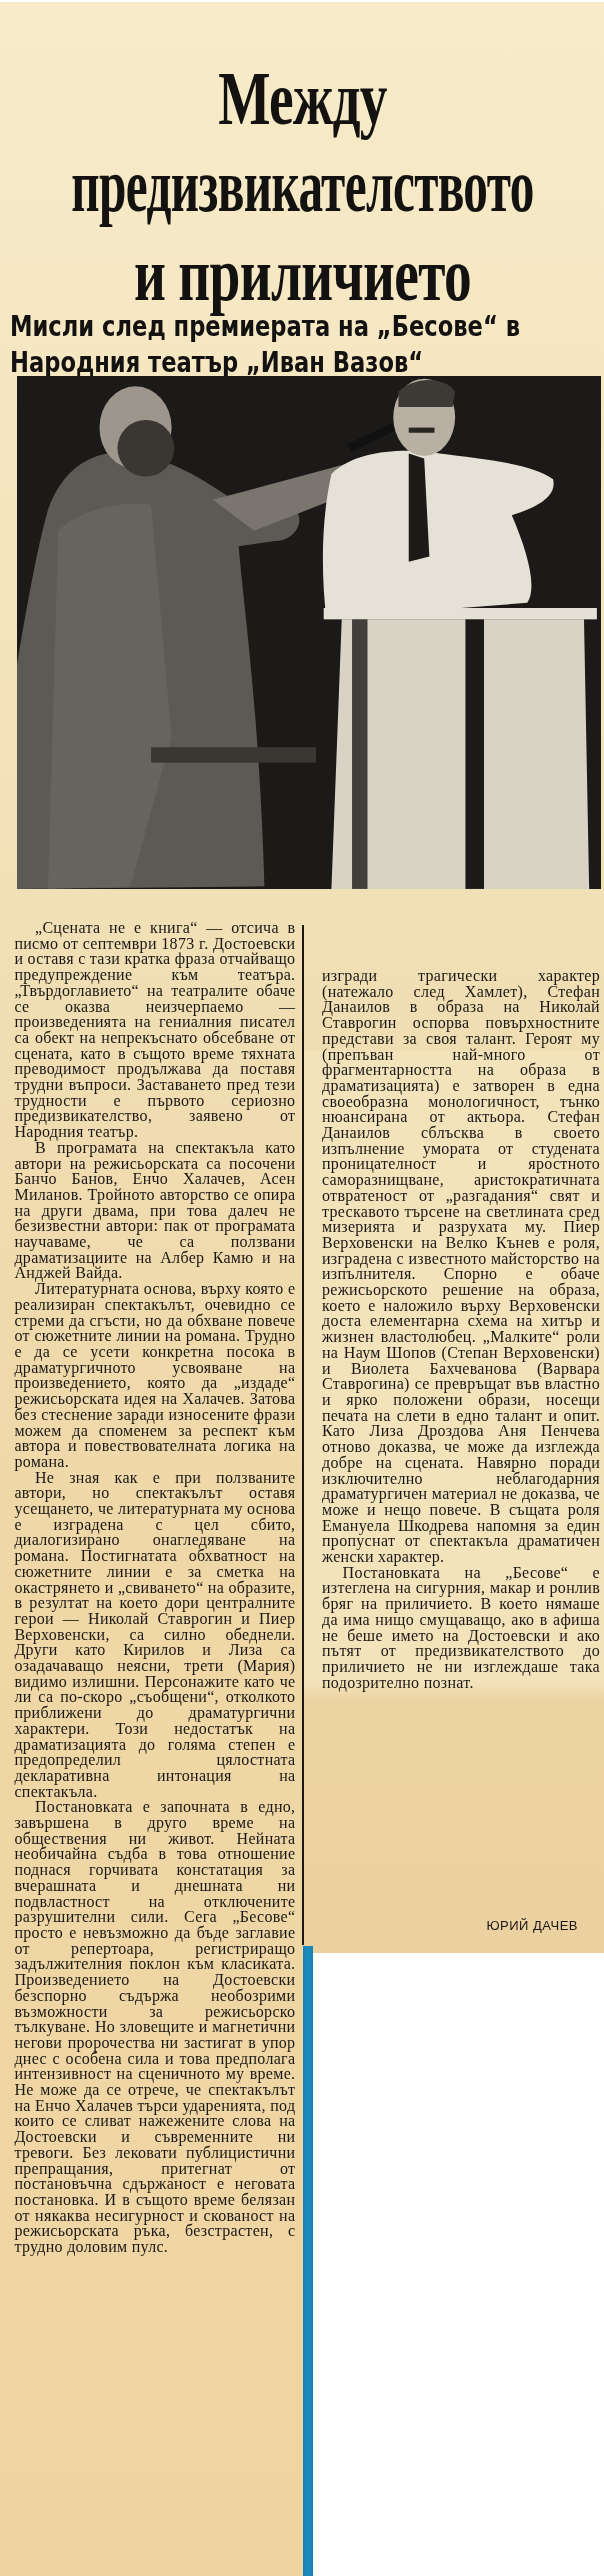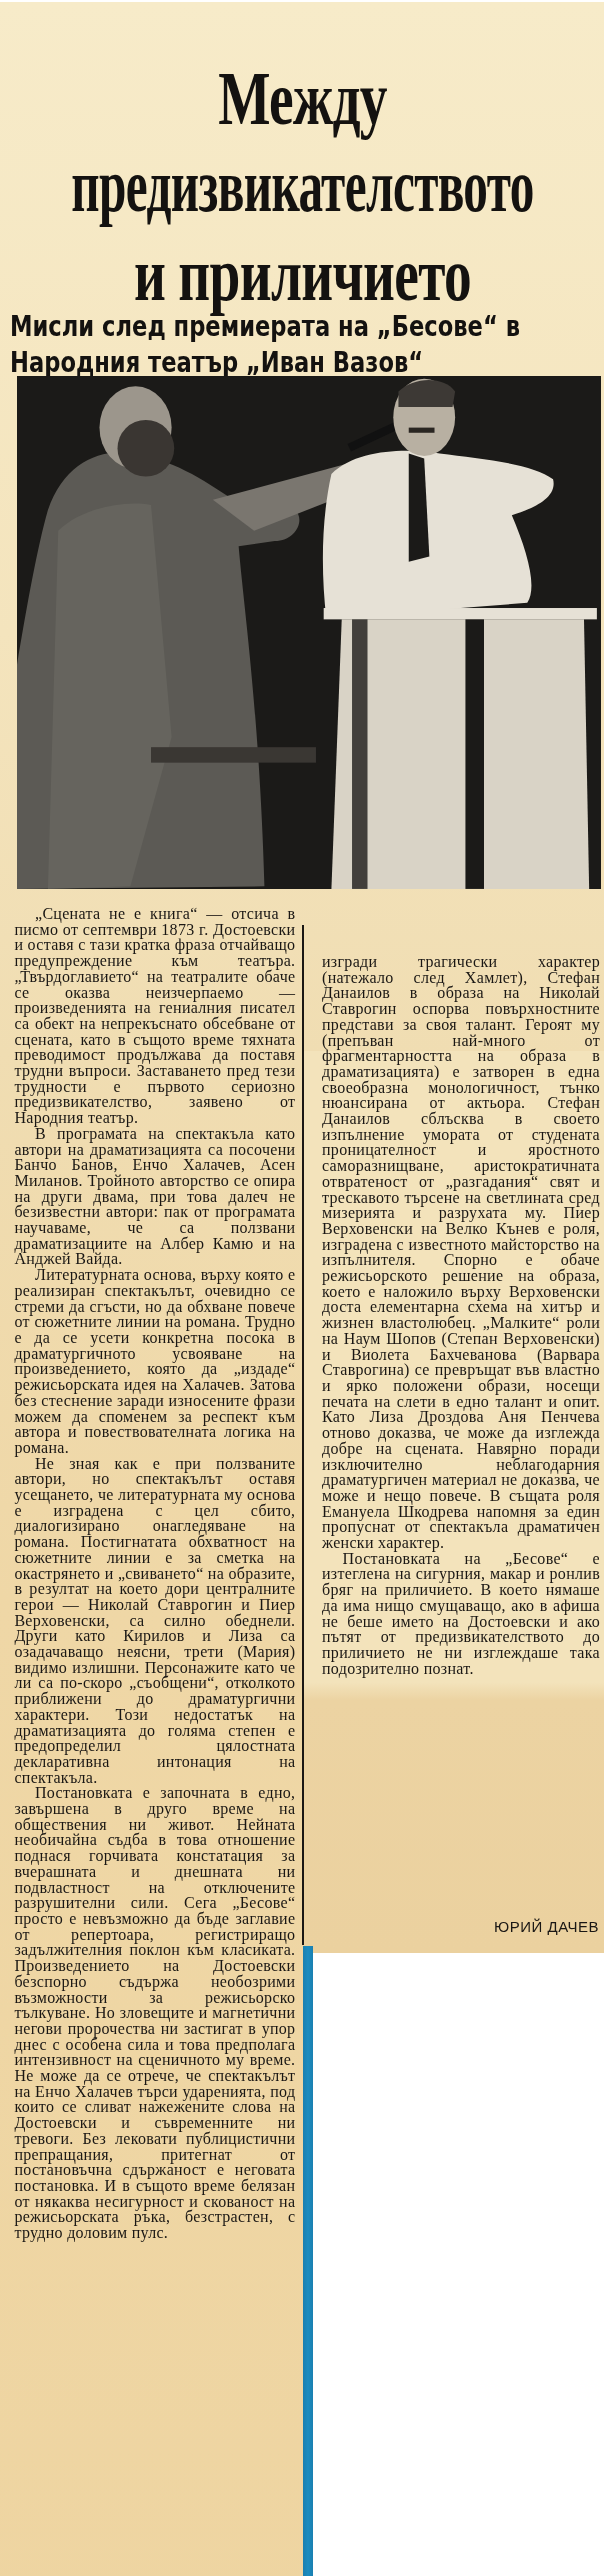--- a/index.html
+++ b/index.html
@@ -37,32 +37,32 @@
     white-space: nowrap;
   }
   .photo {
     position: absolute; left: 16.5px; top: 376px; width: 584px; height: 513px;
     background: #181716; overflow: hidden;
   }
   .photo svg { display: block; }
   .col {
     position: absolute; font-family: "Liberation Serif", "DejaVu Serif", serif;
     color: #1a1714; font-size: 16px; line-height: 15.7px;
-    text-align: justify; letter-spacing: 0.3px;
+    text-align: justify; letter-spacing: 0.3px; margin-top: 14px;
   }
   .col-left { left: 14.4px; top: 906px; width: 281px; }
   .col-right { left: 322px; top: 954px; width: 278px; }
   .col p { margin: 0; text-indent: 20.6px; }
   .col p.cont { text-indent: 0; }
   .divider {
     position: absolute; left: 302px; top: 925px; width: 2.1px; height: 1020px; background: #1a1714;
   }
   .author {
-    position: absolute; right: 6px; top: 1918px;
-    font-family: "Liberation Sans", "DejaVu Sans", sans-serif; font-size: 15px; letter-spacing: 0.5px;
+    position: absolute; right: 27px; top: 1918px;
+    font-family: "Liberation Sans", "DejaVu Sans", sans-serif; font-size: 13px; letter-spacing: 0.5px;
     color: #1a1714;
   }
 </style>
 </head>
 <body>
 
 <div class="paper-top"></div>
 <div class="paper-left"></div>
 <div class="paper-right"></div>
 <div class="blue-stripe"></div>
@@ -101,21 +101,21 @@
     <path d="M630 472 L1100 472 L1110 995 L610 995 Z" fill="#d9d3c6"></path>
     <rect x="870" y="472" width="36" height="523" fill="#1b1a18"></rect>
     <rect x="650" y="472" width="30" height="523" fill="#1b1a18" opacity="0.8"></rect>
 
     <rect x="260" y="720" width="320" height="30" fill="#3a3733"></rect>
   </svg>
 </div>
 
 <div class="col col-left">
   <p>„Сцената не е книга“ — отсича в писмо от септември 1873 г. Достоевски и оставя с тази кратка фраза отчайващо предупреждение към театъра. „Твърдоглавието“ на театралите обаче се оказва неизчерпаемо — произведенията на гениалния писател са обект на непрекъснато обсебване от сцената, като в същото време тяхната преводимост продължава да поставя трудни въпроси. Заставането пред тези трудности е първото сериозно предизвикателство, заявено от Народния театър.</p>
-  <p>В програмата на спектакъла като автори на драматизацията са посочени Банчо Банов, Енчо Халачев, Асен Миланов. Тройното авторство се опира на други двама, при това далеч не безизвестни автори: пак от програмата научаваме, че са ползвани драматизациите на Албер Камю и на Анджей Вайда.</p>
+  <p>В програмата на спектакъла като автори на режисьорската са посочени Банчо Банов, Енчо Халачев, Асен Миланов. Тройното авторство се опира на други двама, при това далеч не безизвестни автори: пак от програмата научаваме, че са ползвани драматизациите на Албер Камю и на Анджей Вайда.</p>
   <p>Литературната основа, върху която е реализиран спектакълът, очевидно се стреми да сгъсти, но да обхване повече от сюжетните линии на романа. Трудно е да се усети конкретна посока в драматургичното усвояване на произведението, която да „издаде“ режисьорската идея на Халачев. Затова без стеснение заради износените фрази можем да споменем за респект към автора и повествователната логика на романа.</p>
   <p>Не зная как е при ползваните автори, но спектакълът оставя усещането, че литературната му основа е изградена с цел сбито, диалогизирано онагледяване на романа. Постигнатата обхватност на сюжетните линии е за сметка на окастрянето и „свиването“ на образите, в резултат на което дори централните герои — Николай Ставрогин и Пиер Верховенски, са силно обеднели. Други като Кирилов и Лиза са озадачаващо неясни, трети (Мария) видимо излишни. Персонажите като че ли са по-скоро „съобщени“, отколкото приближени до драматургични характери. Този недостатък на драматизацията до голяма степен е предопределил цялостната декларативна интонация на спектакъла.</p>
   <p>Постановката е започната в едно, завършена в друго време на обществения ни живот. Нейната необичайна съдба в това отношение поднася горчивата констатация за вчерашната и днешната ни подвластност на отключените разрушителни сили. Сега „Бесове“ просто е невъзможно да бъде заглавие от репертоара, регистриращо задължителния поклон към класиката. Произведението на Достоевски безспорно съдържа необозрими възможности за режисьорско тълкуване. Но зловещите и магнетични негови пророчества ни застигат в упор днес с особена сила и това предполага интензивност на сценичното му време. Не може да се отрече, че спектакълът на Енчо Халачев търси ударенията, под които се сливат нажежените слова на Достоевски и съвременните ни тревоги. Без лековати публицистични препращания, притегнат от постановъчна сдържаност е неговата постановка. И в същото време белязан от някаква несигурност и скованост на режисьорската ръка, безстрастен, с трудно доловим пулс.</p>
 </div>
 
 <div class="divider"></div>
 
 <div class="col col-right">
   <p class="cont">изгради трагически характер (натежало след Хамлет), Стефан Данаилов в образа на Николай Ставрогин оспорва повърхностните представи за своя талант. Героят му (препъван най-много от фрагментарността на образа в драматизацията) е затворен в една своеобразна монологичност, тънко нюансирана от актьора. Стефан Данаилов сблъсква в своето изпълнение умората от студената проницателност и яростното саморазнищване, аристократичната отвратеност от „разгадания“ свят и трескавото търсене на светлината сред мизерията и разрухата му. Пиер Верховенски на Велко Кънев е роля, изградена с известното майсторство на изпълнителя. Спорно е обаче режисьорското решение на образа, което е наложило върху Верховенски доста елементарна схема на хитър и жизнен властолюбец. „Малките“ роли на Наум Шопов (Степан Верховенски) и Виолета Бахчеванова (Варвара Ставрогина) се превръщат във властно и ярко положени образи, носещи печата на слети в едно талант и опит. Като Лиза Дроздова Аня Пенчева отново доказва, че може да изглежда добре на сцената. Навярно поради изключително неблагодарния драматургичен материал не доказва, че може и нещо повече. В същата роля Емануела Шкодрева напомня за един пропуснат от спектакъла драматичен женски характер.</p>
   <p>Постановката на „Бесове“ е изтеглена на сигурния, макар и ронлив бряг на приличието. В което нямаше да има нищо смущаващо, ако в афиша не беше името на Достоевски и ако пътят от предизвикателството до приличието не ни изглеждаше така подозрително познат.</p>

